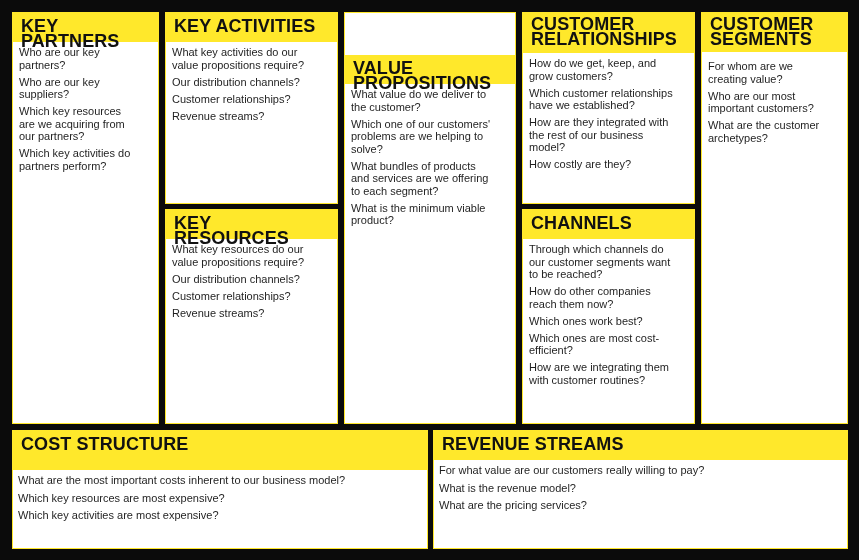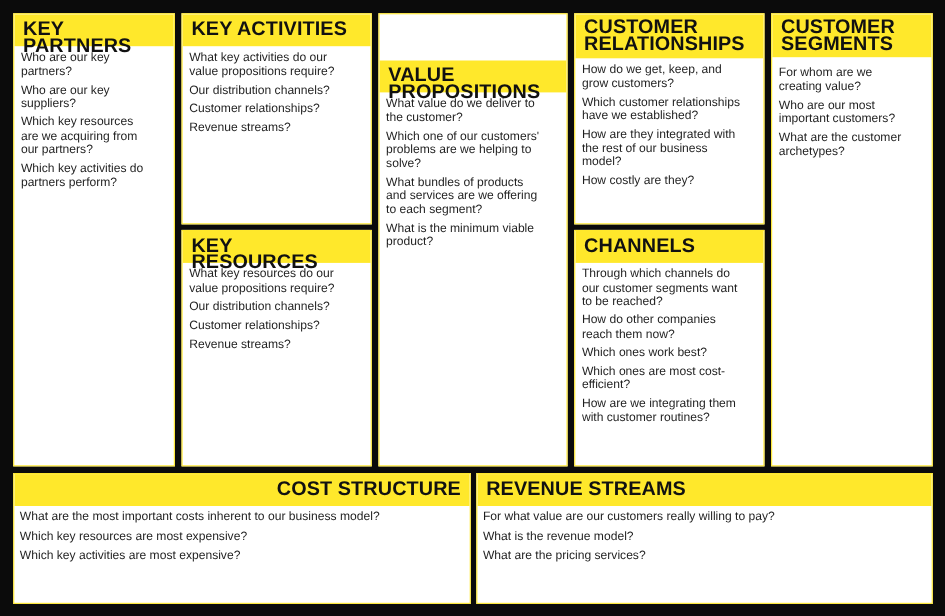--- a/index.html
+++ b/index.html
@@ -114,21 +114,21 @@
     <div>SEGMENTS</div>
   </div>
   <div class="card-body" style="padding-top:8px;">
     <div class="q">For whom are we creating value?</div>
     <div class="q">Who are our most important customers?</div>
     <div class="q">What are the customer archetypes?</div>
   </div>
 </div>
 
 <div class="card wide" style="left:12px; top:430px; width:416px; height:119px;">
-  <div class="card-header" style="height:29px;text-align:right;">COST STRUCTURE</div>
+  <div class="card-header" style="height:39px;">COST STRUCTURE</div>
   <div class="card-body">
     <div class="q">What are the most important costs inherent to our business model?</div>
     <div class="q">Which key resources are most expensive?</div>
     <div class="q">Which key activities are most expensive?</div>
   </div>
 </div>
 
 <div class="card wide" style="left:433px; top:430px; width:415px; height:119px;">
   <div class="card-header" style="height:29px;">REVENUE STREAMS</div>
   <div class="card-body">

